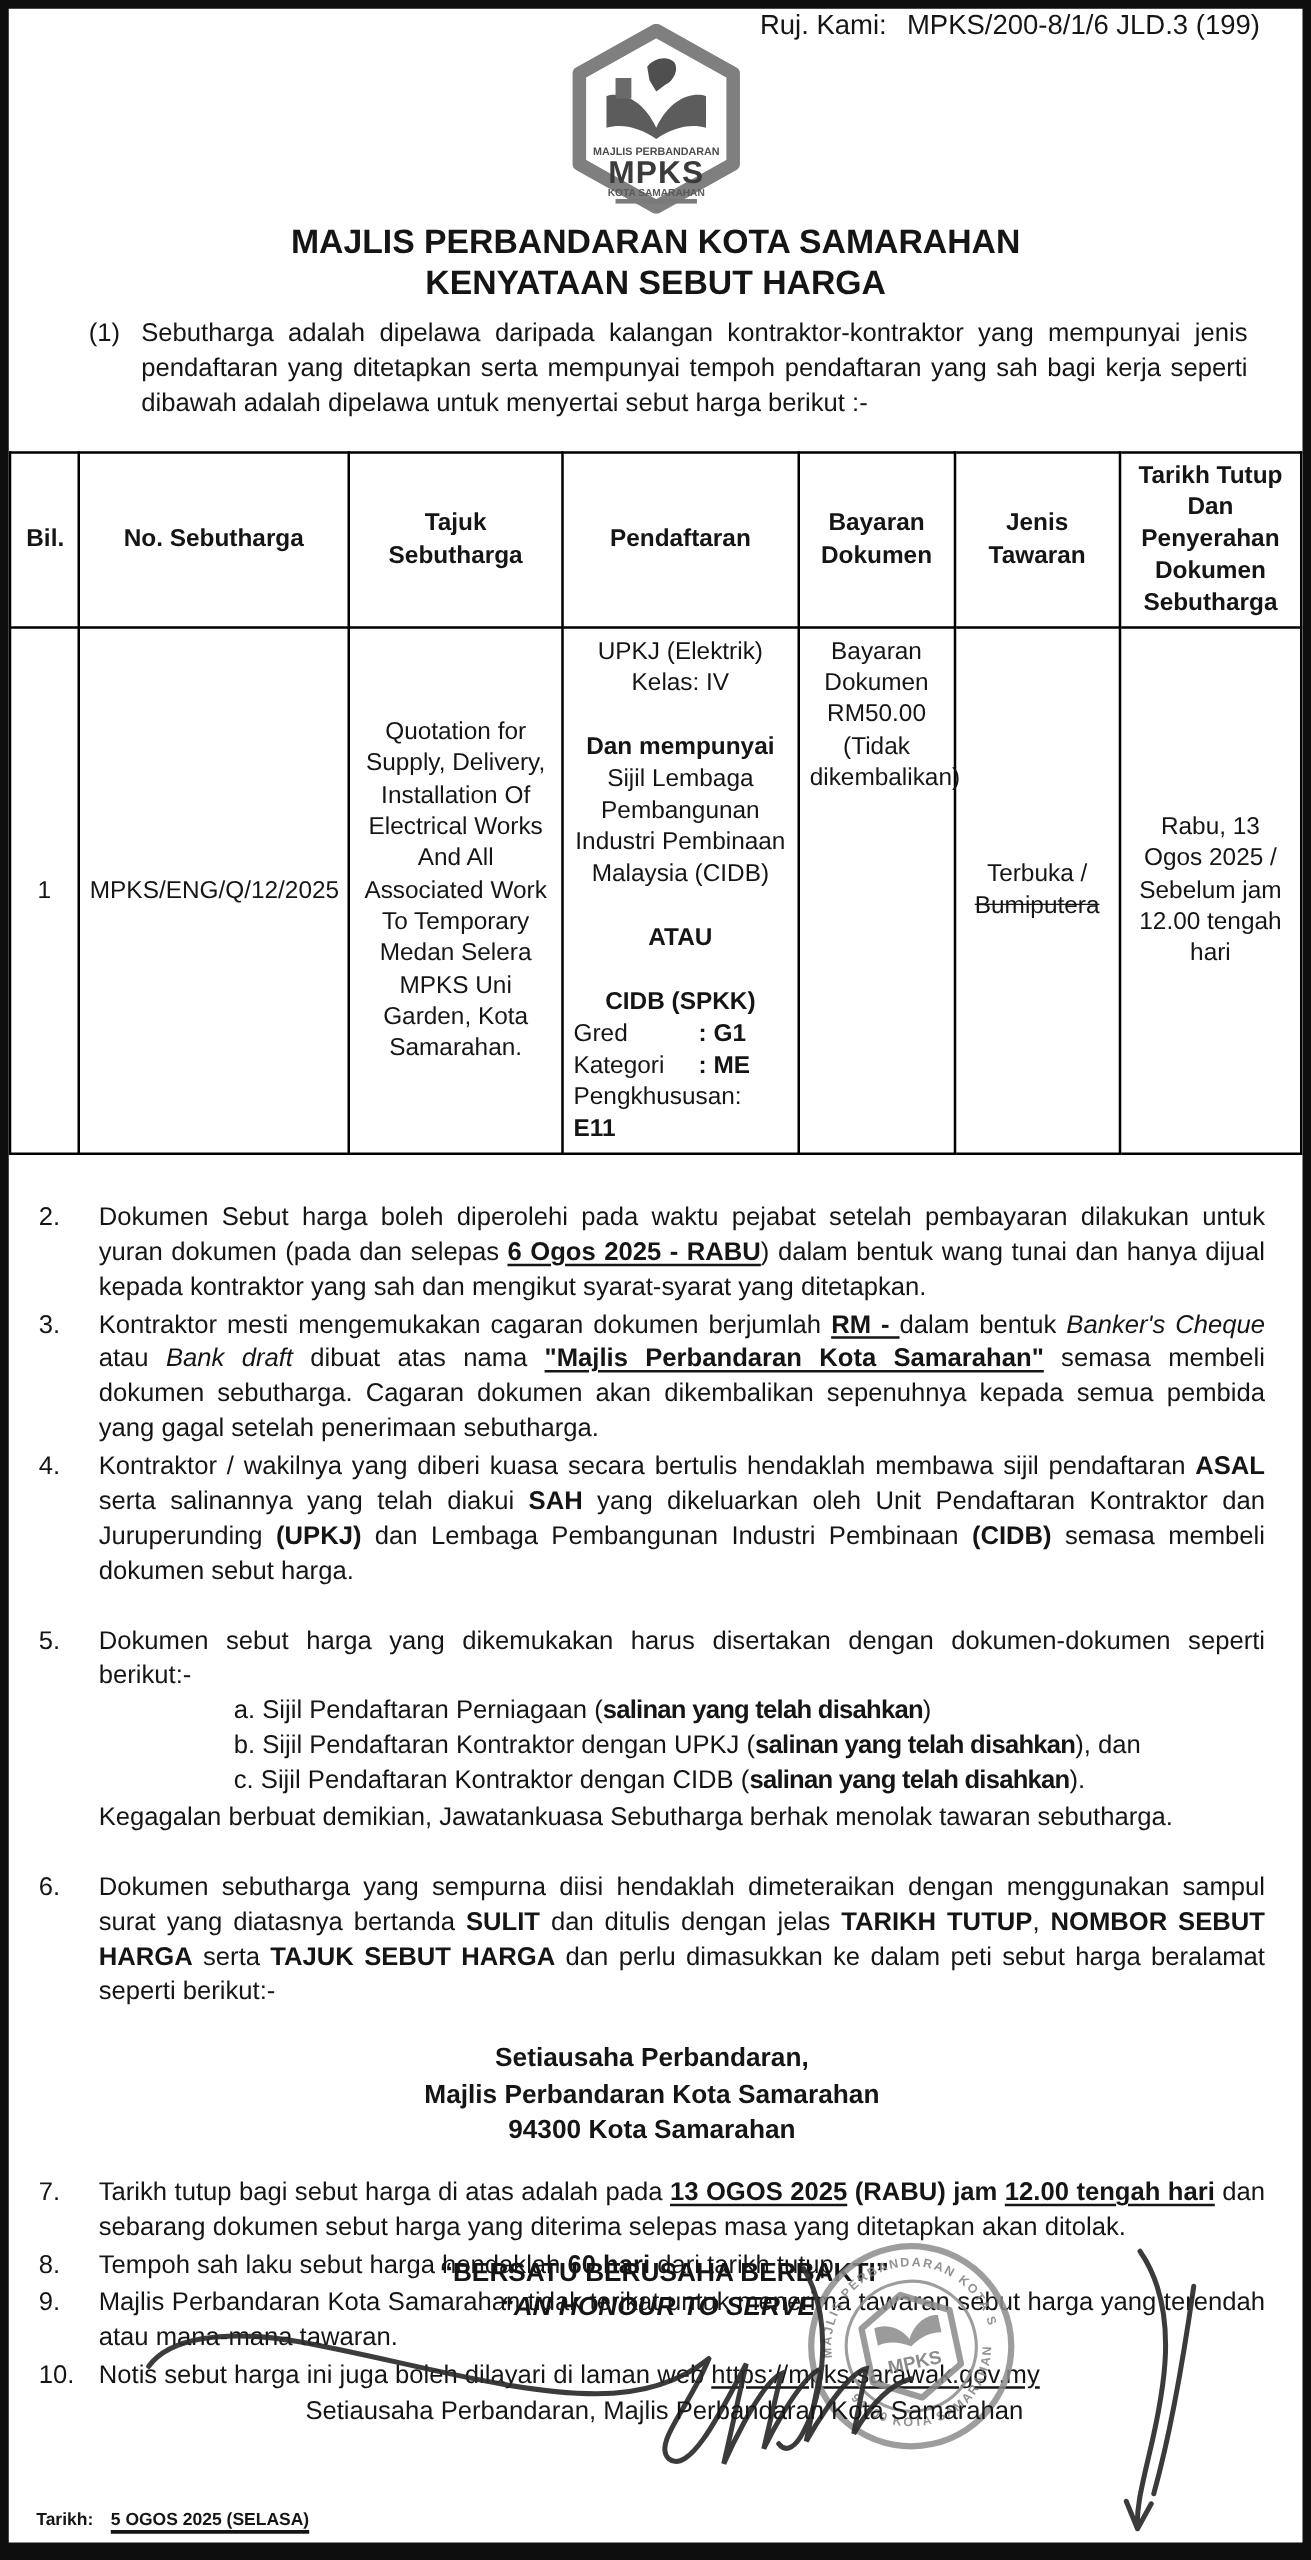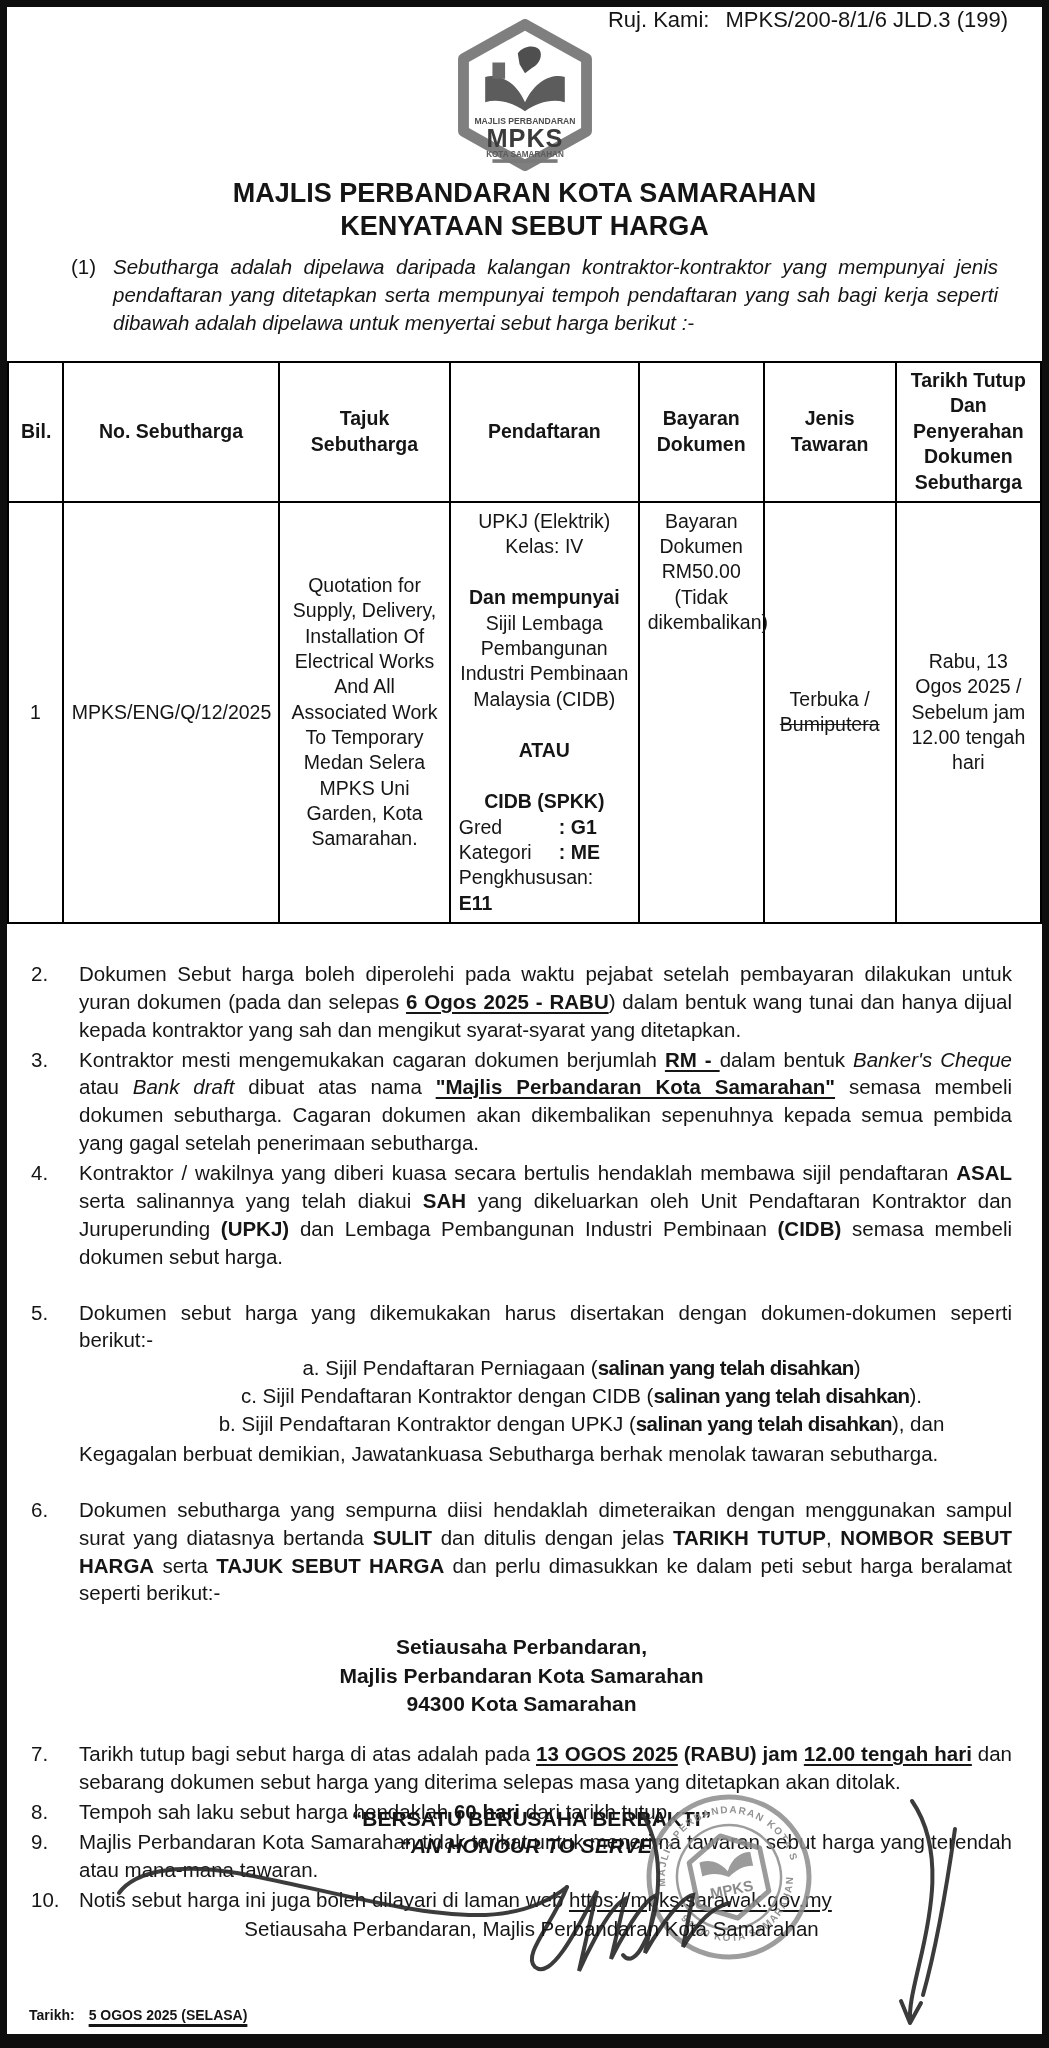--- a/index.html
+++ b/index.html
@@ -18,21 +18,21 @@
   .hdr{position:relative;height:168px;}
   .ref{position:absolute;top:0;right:34px;font-size:22px;}
   .logo{position:absolute;top:12px;left:50%;margin-left:-76px;width:152px;height:152px;}
   
   .titleblock{text-align:center;line-height:1.22;margin-top:2px;}
   .t1{font-size:27px;font-weight:bold;}
   .t2{font-size:27px;font-weight:bold;}
   
   .intro{display:flex;margin:10px 44px 0 64px;font-size:20.5px;line-height:1.36;}
   .intro .inum{flex:none;width:42px;}
-  .intro .itxt{flex:1;text-align:justify;font-style:italic;}
+  .intro .itxt{flex:1;text-align:justify;}
   
   table.quote{width:100%;border-collapse:collapse;margin-top:24px;table-layout:fixed;}
   table.quote th, table.quote td{border:2.5px solid #000;font-size:19.5px;line-height:1.3;}
   table.quote th{font-weight:bold;text-align:center;vertical-align:middle;height:130px;padding:4px 12px;border-radius:19px;}
   table.quote td{text-align:center;padding:6px 8px;}
   td.vmid{vertical-align:middle;}
   td.vtop{vertical-align:top;padding-top:26px;}
   .w-bil{width:54px;} .w-no{width:213px;} .w-tajuk{width:168px;} .w-pend{width:186px;}
   .w-bayar{width:123px;} .w-jenis{width:130px;} .w-tarikh{width:143px;}
   td.rowmin{height:382px;}
@@ -45,21 +45,21 @@
   .strike{text-decoration:line-through;}
   .spec{display:inline-block;text-align:left;}
   .spec .srow{display:block;}
   .slabel{display:inline-block;width:100px;}
   
   .clauses{margin:36px 30px 0 24px;font-size:20.5px;line-height:1.36;}
   .clause{display:flex;margin-top:2px;}
   .clause .num{flex:none;width:48px;}
   .clause .body{flex:1;text-align:justify;}
   .mt{margin-top:28px;}
-  .sub{margin-left:72px;text-align:center;}
+  .sub{margin-left:108px;text-align:left;}
   .subclose{margin-top:2px;}
   .condensed{font-weight:bold;letter-spacing:-0.6px;}
   .address{text-align:center;font-weight:bold;font-size:21px;line-height:1.35;margin:26px 0 22px 0;}
   
   .motto{position:absolute;left:0;width:1049px;top:1798px;text-align:center;font-size:21px;line-height:1.3;font-weight:bold;}
   .motto .m2{font-style:italic;}
   .sigsvg{position:absolute;left:0;top:1788px;width:1049px;height:250px;pointer-events:none;}
   .stamp{position:absolute;left:638px;top:1786px;width:168px;height:168px;opacity:.85;transform:rotate(-12deg);}
   .signblock{position:absolute;left:0;width:1049px;top:1908px;text-align:center;}
   .signline{display:inline-block;border-top:2.5px solid #111;padding-top:4px;}
@@ -165,22 +165,22 @@
     <div class="clause">
       <div class="num">4.</div>
       <div class="body"><span>Kontraktor / wakilnya yang diberi kuasa secara bertulis hendaklah membawa sijil pendaftaran </span><span class="bold">ASAL</span><span> serta salinannya yang telah diakui </span><span class="bold">SAH</span><span> yang dikeluarkan oleh Unit Pendaftaran Kontraktor dan Juruperunding </span><span class="bold">(UPKJ)</span><span> dan Lembaga Pembangunan Industri Pembinaan </span><span class="bold">(CIDB)</span><span> semasa membeli dokumen sebut harga.</span></div>
     </div>
 
     <div class="clause mt">
       <div class="num">5.</div>
       <div class="body">
         <div>Dokumen sebut harga yang dikemukakan harus disertakan dengan dokumen-dokumen seperti berikut:-</div>
         <div class="sub"><span>a. Sijil Pendaftaran Perniagaan (</span><span class="condensed">salinan yang telah disahkan</span><span>)</span></div>
+        <div class="sub"><span>b. Sijil Pendaftaran Kontraktor dengan UPKJ (</span><span class="condensed">salinan yang telah disahkan</span><span>), dan</span></div>
         <div class="sub"><span>c. Sijil Pendaftaran Kontraktor dengan CIDB (</span><span class="condensed">salinan yang telah disahkan</span><span>).</span></div>
-        <div class="sub"><span>b. Sijil Pendaftaran Kontraktor dengan UPKJ (</span><span class="condensed">salinan yang telah disahkan</span><span>), dan</span></div>
         <div class="subclose">Kegagalan berbuat demikian, Jawatankuasa Sebutharga berhak menolak tawaran sebutharga.</div>
       </div>
     </div>
 
     <div class="clause mt">
       <div class="num">6.</div>
       <div class="body"><span>Dokumen sebutharga yang sempurna diisi hendaklah dimeteraikan dengan menggunakan sampul surat yang diatasnya bertanda </span><span class="bold">SULIT</span><span> dan ditulis dengan jelas </span><span class="bold">TARIKH TUTUP</span><span>, </span><span class="bold">NOMBOR SEBUT HARGA</span><span> serta </span><span class="bold">TAJUK SEBUT HARGA</span><span> dan perlu dimasukkan ke dalam peti sebut harga beralamat seperti berikut:-</span></div>
     </div>
 
     <div class="address">

